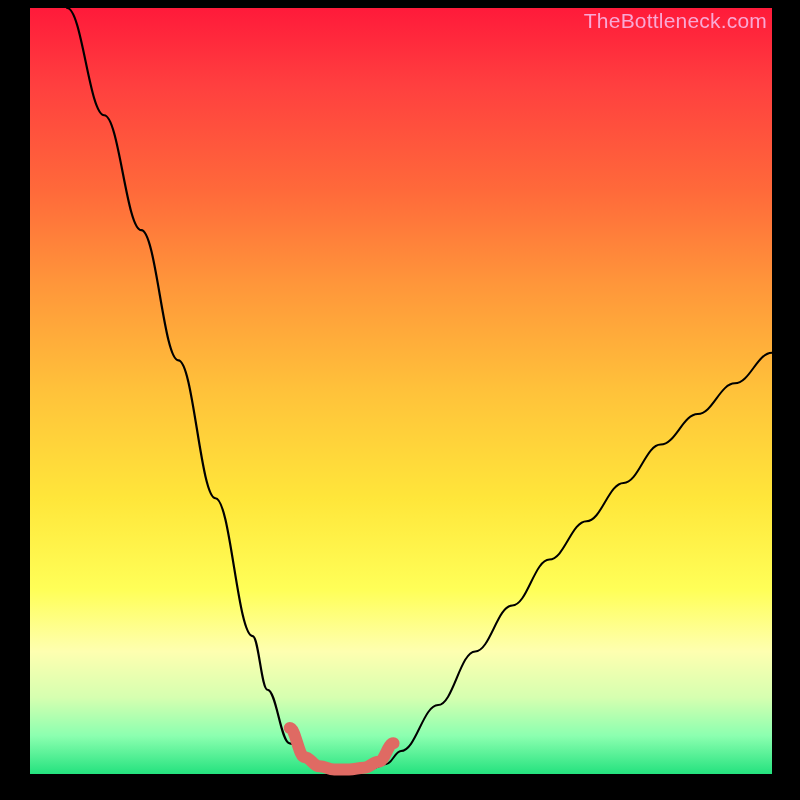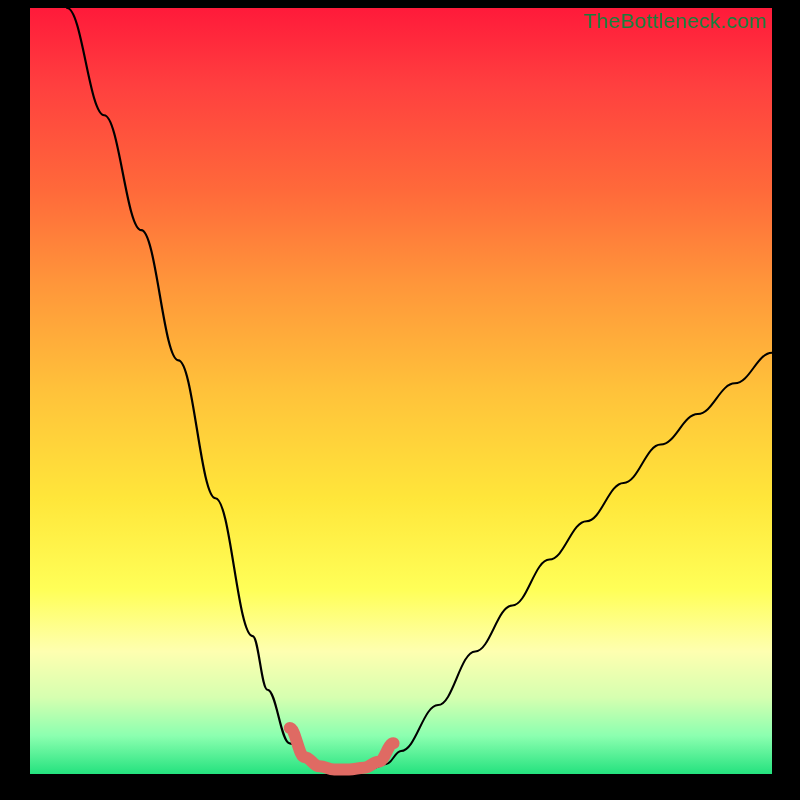--- a/index.html
+++ b/index.html
@@ -28,21 +28,21 @@
       #feffb0 84%,
       #d6ffb0 90%,
       #8cffb0 95%,
       #24e27e 100%
     );
   }
   .watermark {
     position: absolute;
     top: 9px;
     right: 33px;
-    color: #15803d;
+    color: #f9a8d4;
     font-size: 21px;
     font-weight: 500;
     letter-spacing: 0.2px;
   }
   svg.curves {
     position: absolute;
     left: 0;
     top: 0;
   }
 </style>

